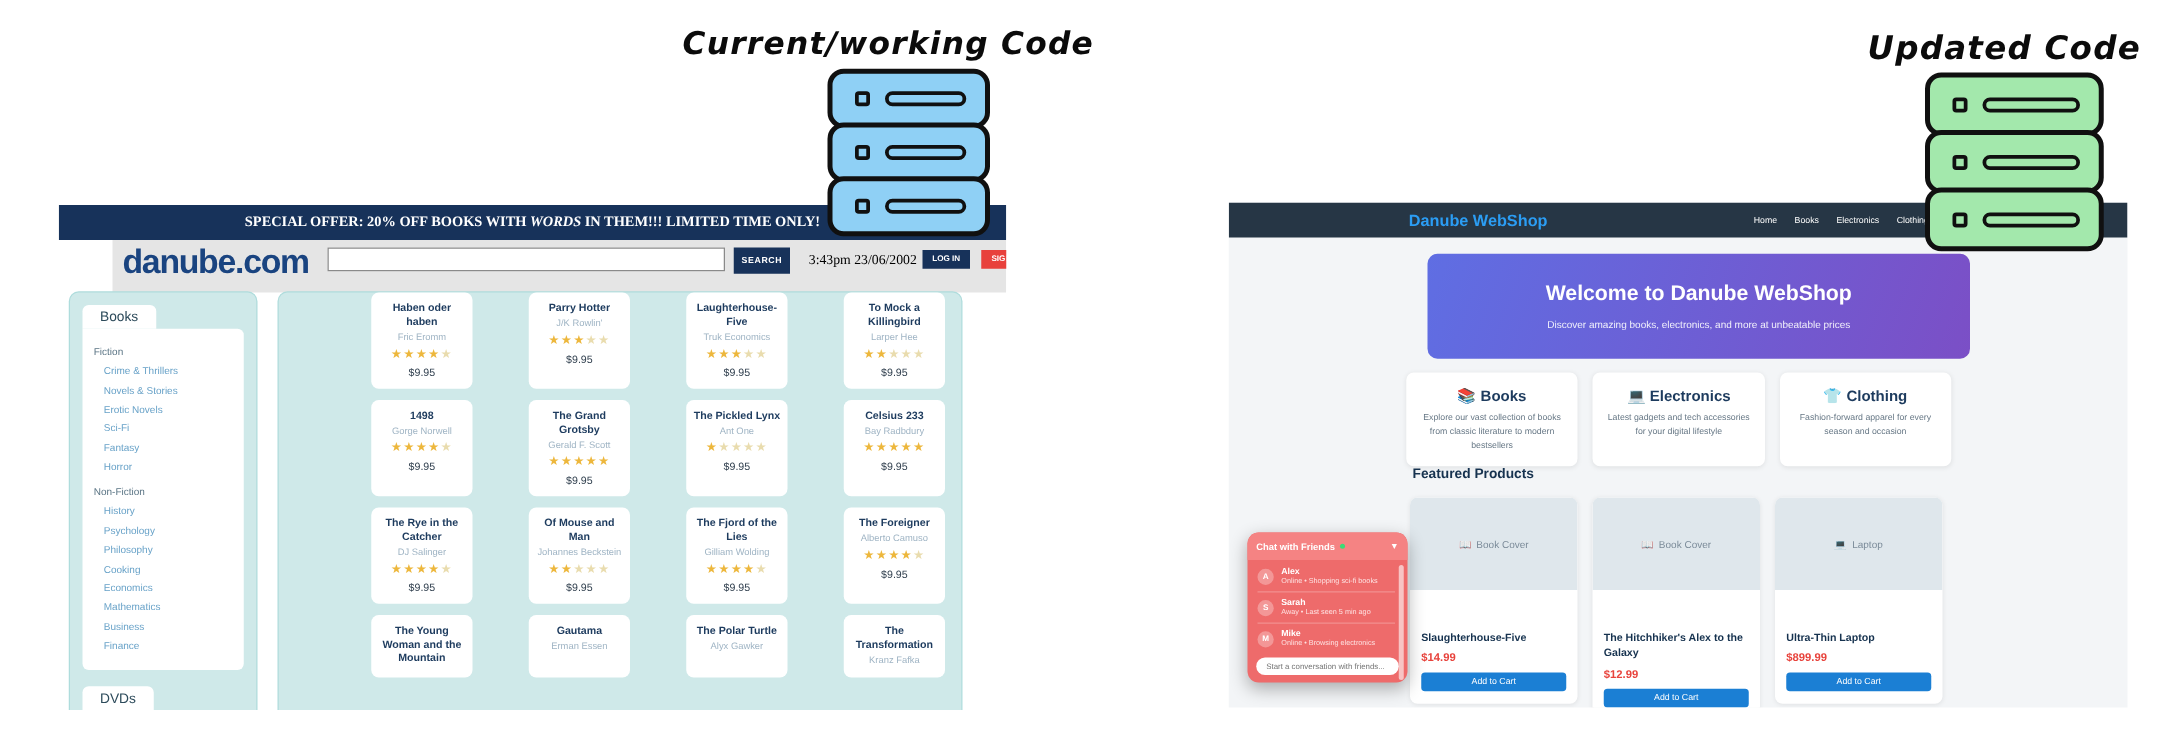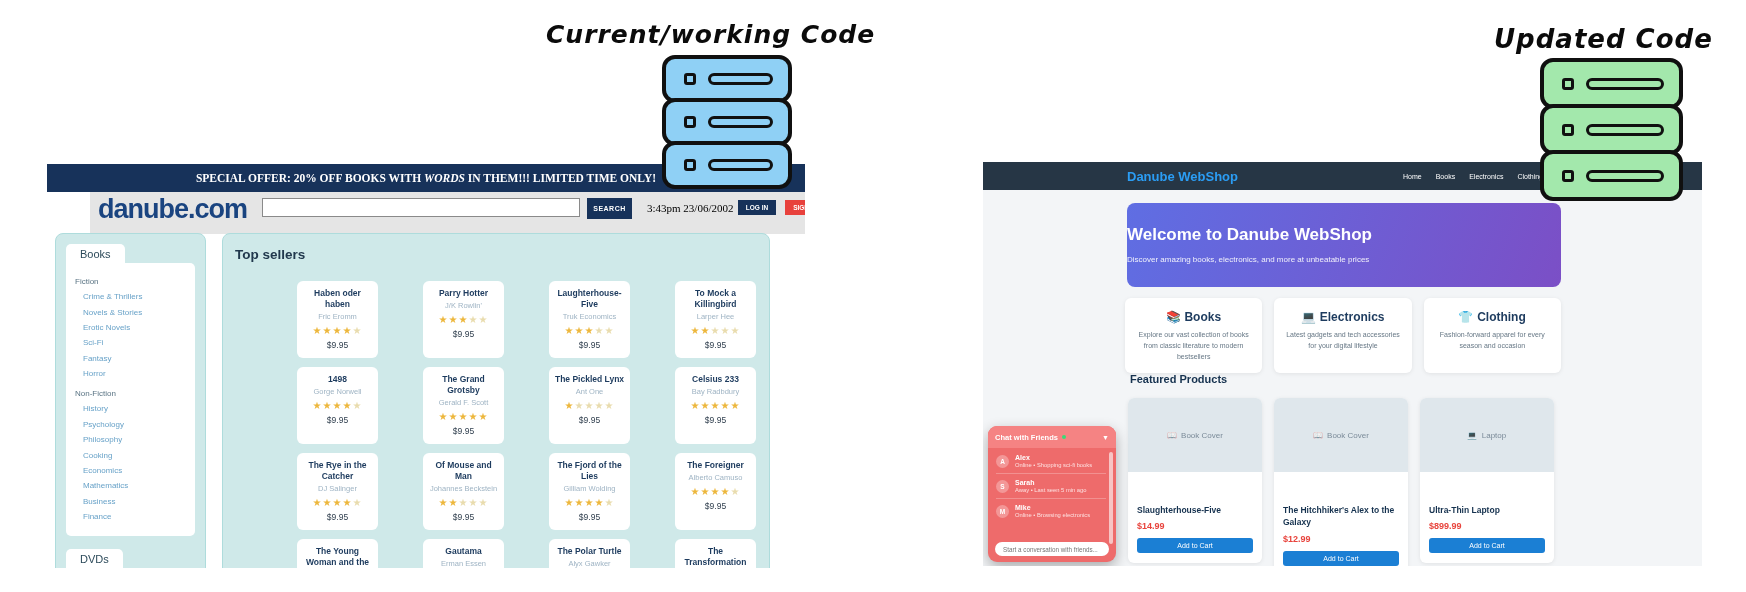--- a/index.html
+++ b/index.html
@@ -66,43 +66,43 @@
   .star.empty{color:var(--star_empty);}
   .book-price{font-size:8.5px;color:#2f3e4d;}
 
   
   #right-site{position:absolute;left:983px;top:162px;width:719px;height:404px;background:var(--page_bg);overflow:hidden;}
   #right-header{position:absolute;left:0;top:0;width:719px;height:28px;background:var(--right_header);}
   #right-logo{position:absolute;left:144px;top:7px;font-size:13px;font-weight:700;color:var(--right_logo_blue);}
   #right-nav{position:absolute;left:420px;top:0;height:28px;display:flex;align-items:center;gap:14px;}
   .nav-item{font-size:7px;color:#fff;cursor:pointer;white-space:nowrap;}
 
-  #hero{position:absolute;left:144px;top:41px;width:434px;height:84px;border-radius:8px;
-    background:linear-gradient(110deg,var(--hero_from) 0%,var(--hero_to) 100%);color:#fff;}
+  #hero{position:absolute;left:159px;top:41px;width:434px;height:84px;border-radius:8px;
+    background:linear-gradient(110deg,var(--hero_from) 0%,var(--hero_to) 100%);text-align:center;color:#fff;}
   #hero-title{padding-top:22px;font-size:17px;font-weight:700;}
   #hero-subtitle{margin-top:10px;font-size:8px;opacity:.9;}
 
   #cats-row{position:absolute;left:142px;top:136px;width:436px;display:flex;gap:12px;}
   .cat-card{flex:1;background:#fff;border-radius:6px;min-height:56px;box-shadow:0 1px 4px rgba(0,0,0,.08);
     text-align:center;cursor:pointer;}
   .cat-title{margin-top:12px;font-size:12px;font-weight:700;color:#1d3b5e;}
   .cat-desc{margin:6px 10px 10px;font-size:7px;color:#667785;line-height:1.55;}
 
   #featured-heading{position:absolute;left:147px;top:211px;font-size:11px;font-weight:700;color:#16324f;}
   #products-row{position:absolute;left:145px;top:236px;width:440px;display:flex;gap:12px;align-items:flex-start;}
   .p-card{width:134px;background:#fff;border-radius:6px;overflow:hidden;box-shadow:0 1px 4px rgba(0,0,0,.08);}
   .p-placeholder{height:74px;background:#dfe7ec;display:flex;align-items:center;justify-content:center;
     font-size:8px;color:#7b8b99;gap:4px;}
   .p-body{padding:8px 9px 10px;}
   .p-title{font-size:8.5px;font-weight:700;color:#16324f;line-height:1.45;margin-top:24px;}
   .p-price{margin-top:5px;font-size:9px;font-weight:700;color:var(--price_red);}
   .add-btn{margin-top:7px;width:100%;height:15px;background:var(--button_blue);color:#fff;font-size:7px;
     border:none;border-radius:3px;cursor:pointer;font-family:"Liberation Sans",sans-serif;}
 
-  #chat-widget{position:absolute;left:5px;top:264px;width:128px;height:136px;background:var(--chat_red);
+  #chat-widget{position:absolute;left:15px;top:264px;width:128px;height:120px;background:var(--chat_red);
     border-radius:9px;box-shadow:0 5px 14px rgba(0,0,0,.3);z-index:20;}
   #chat-header{height:22px;background:var(--chat_header);border-radius:9px 9px 0 0;display:flex;align-items:center;padding:0 7px;}
   #chat-title{font-size:7.5px;font-weight:700;color:#fff;}
   #chat-online-dot{width:4px;height:4px;border-radius:50%;background:#3adb76;margin-left:4px;}
   #chat-collapse{margin-left:auto;font-size:7px;color:#fff;cursor:pointer;}
   #chat-users{padding:1px 10px 0 8px;}
   .chat-row{display:flex;align-items:center;gap:6px;padding:5px 0;border-bottom:1px solid rgba(255,255,255,.25);cursor:pointer;}
   .chat-row:last-child{border-bottom:none;}
   .chat-avatar{flex:0 0 13px;width:13px;height:13px;border-radius:50%;background:rgba(255,255,255,.3);
     color:#fff;font-size:6.5px;font-weight:700;display:flex;align-items:center;justify-content:center;}
@@ -181,21 +181,20 @@
           <div class="side-link">Economics</div>
           <div class="side-link">Mathematics</div>
           <div class="side-link">Business</div>
           <div class="side-link">Finance</div>
         </div>
       <div class="side-tab" id="dvds-tab">DVDs</div>
       
     </div>
 
     <div id="left-main">
-      <div id="top-sellers-heading">Top sellers</div>
       <div id="books-grid">
           <div class="book-card">
             <div class="book-title">Haben oder haben</div>
             <div class="book-author">Fric Eromm</div>
             <div class="stars"><span class="star filled">★</span><span class="star filled">★</span><span class="star filled">★</span><span class="star filled">★</span><span class="star empty">★</span></div>
             <div class="book-price">$9.95</div>
           </div>
           <div class="book-card">
             <div class="book-title">Parry Hotter</div>
             <div class="book-author">J/K Rowlin'</div>

